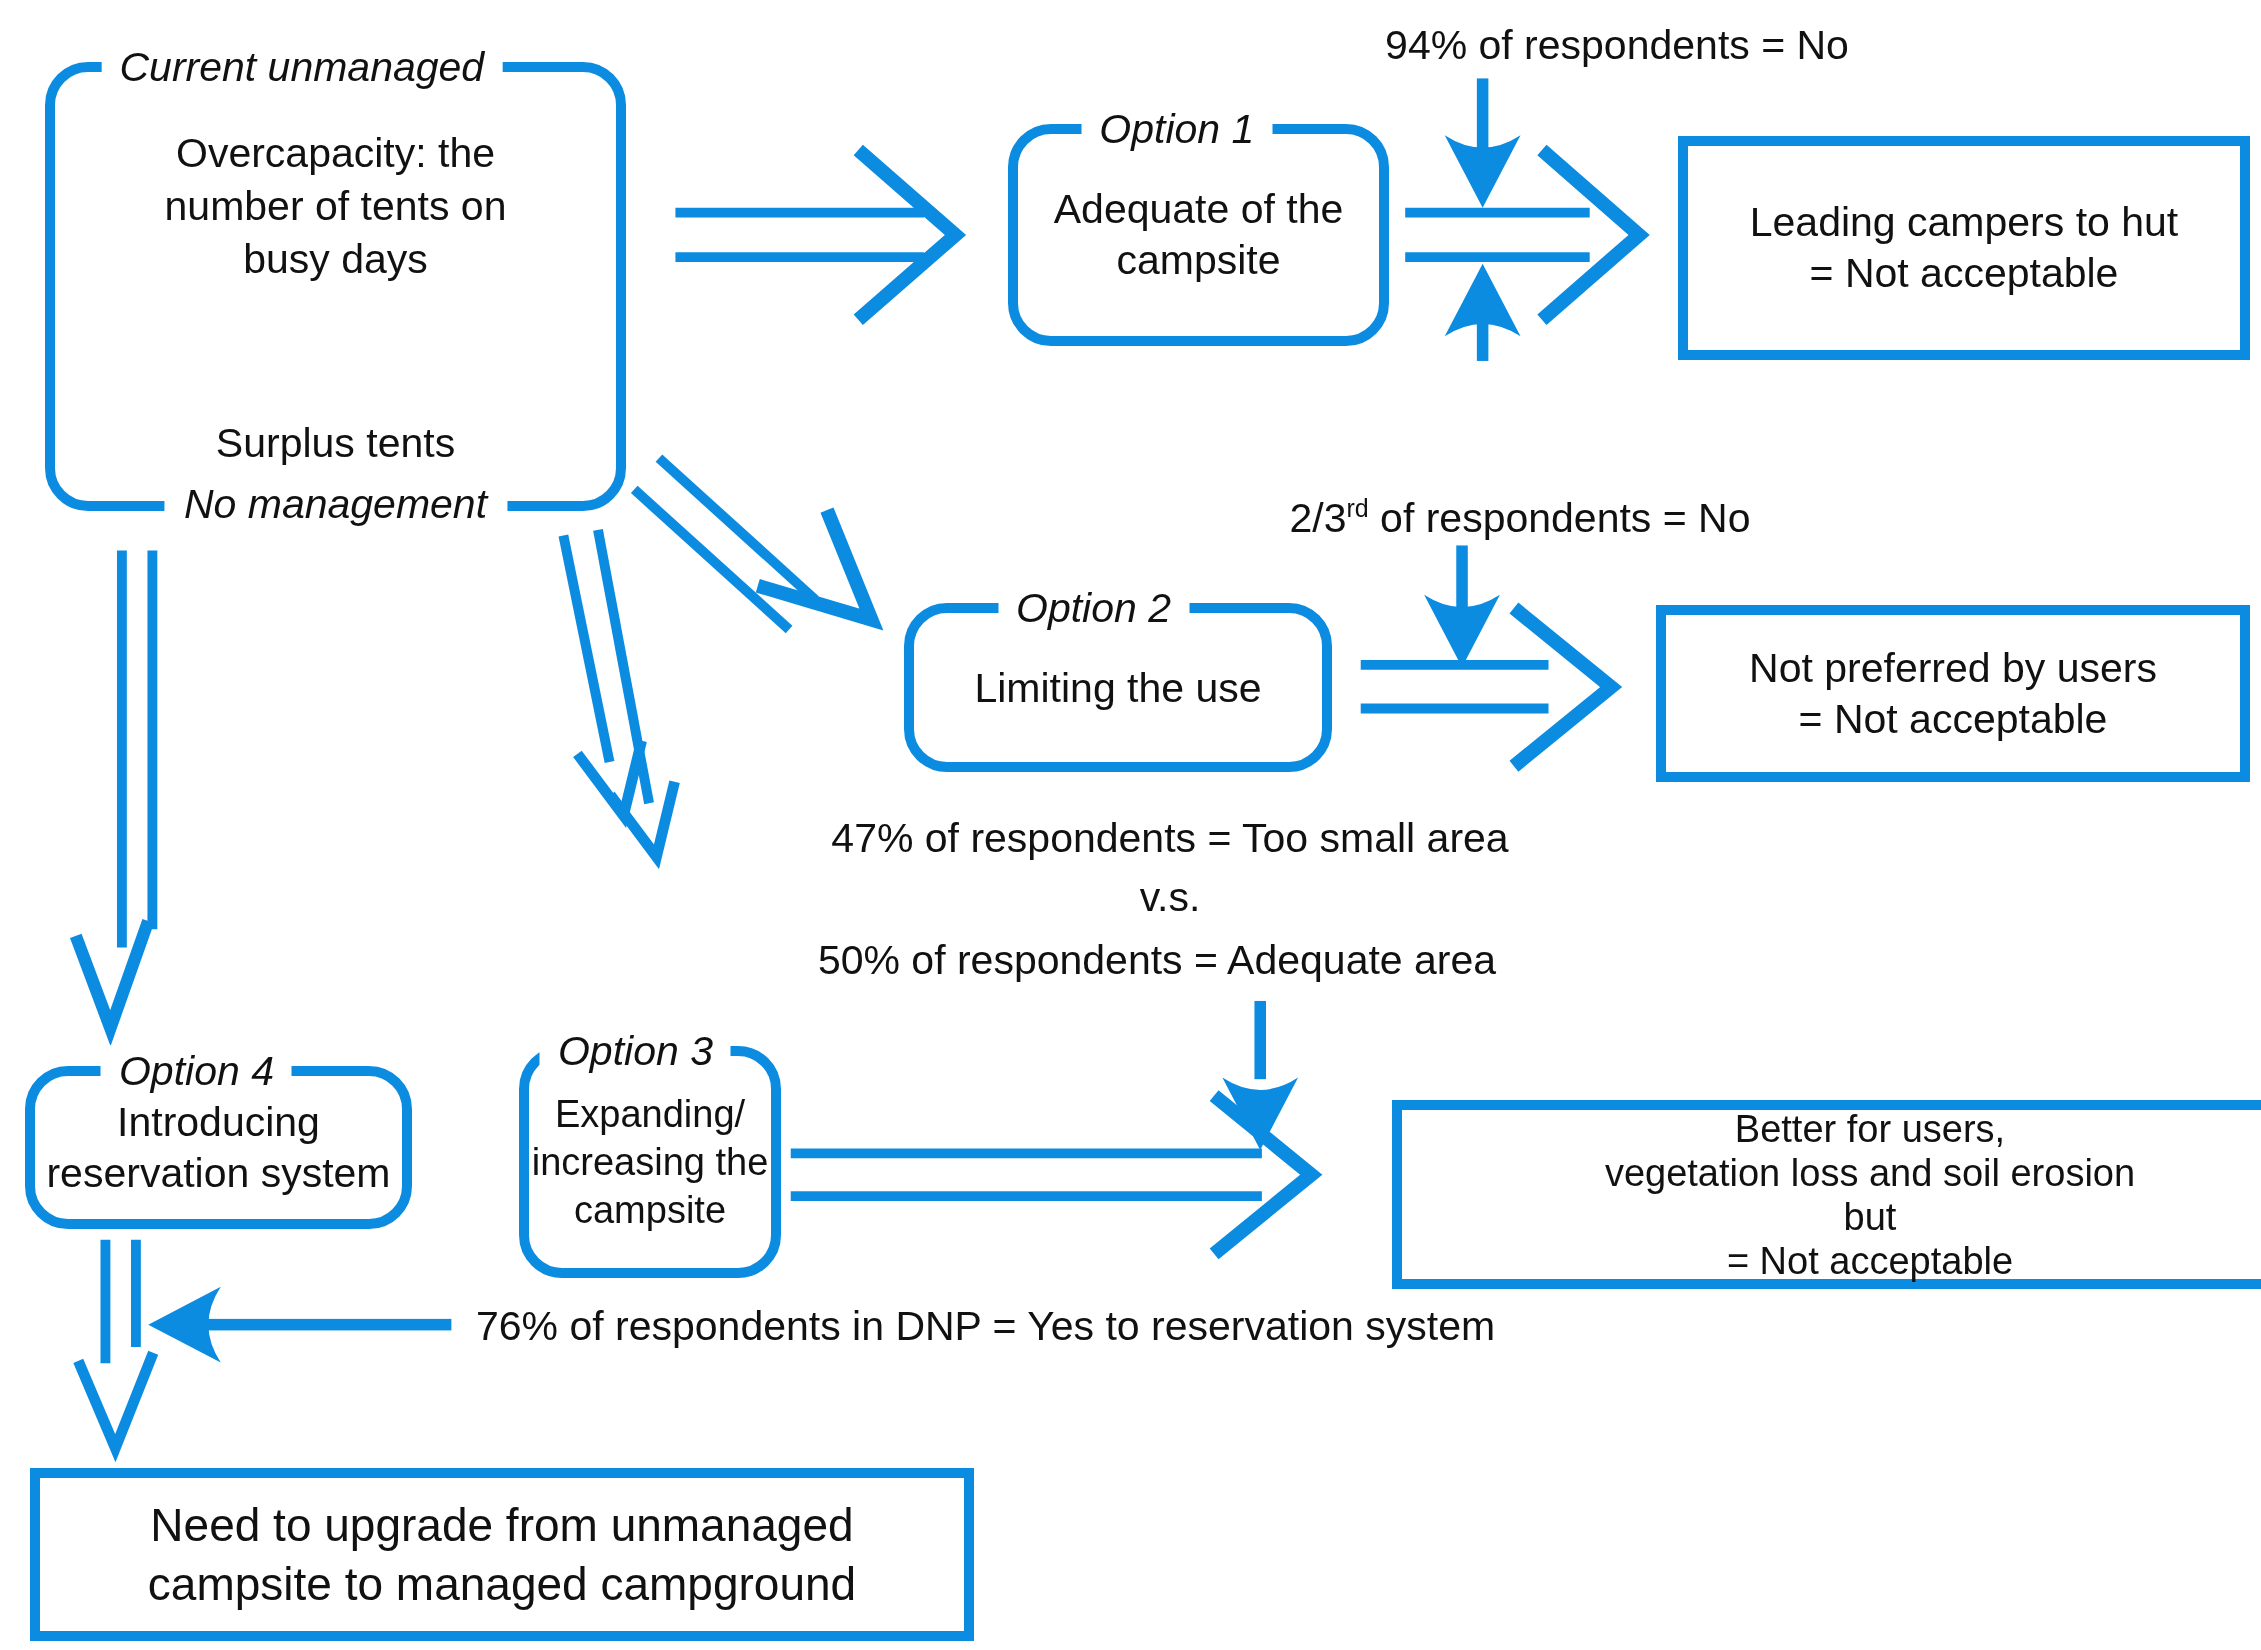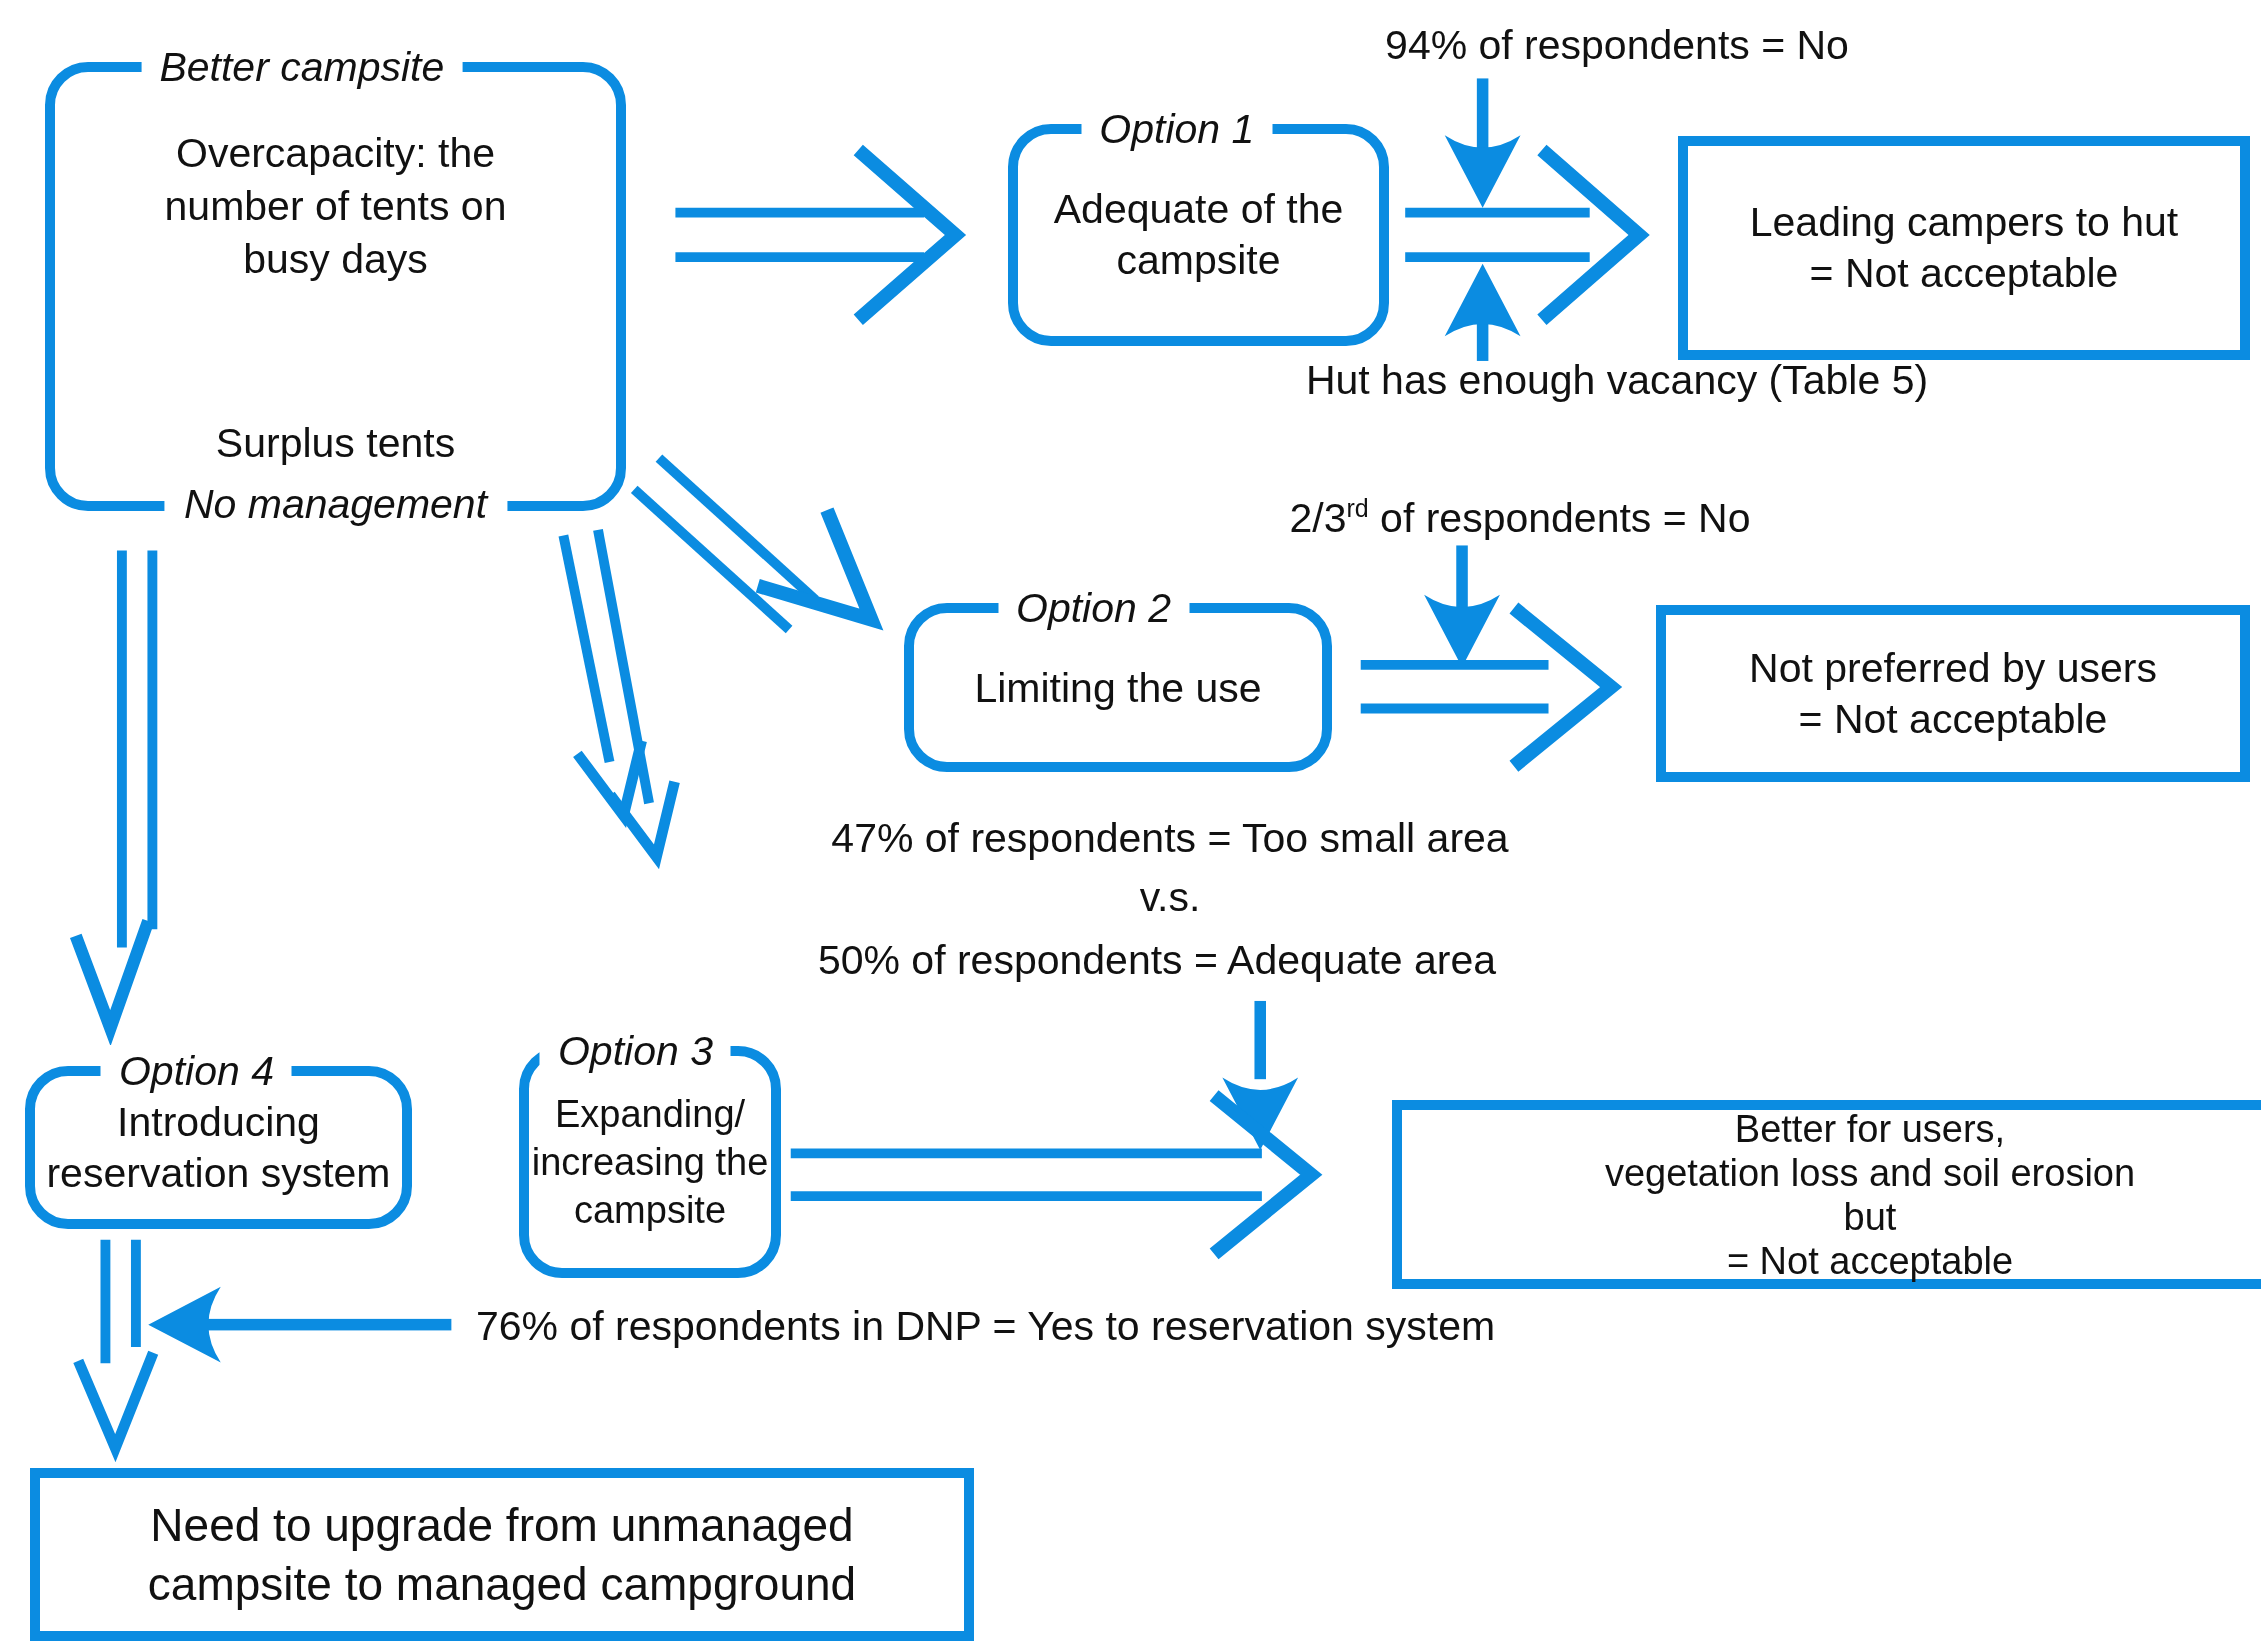--- a/index.html
+++ b/index.html
@@ -129,21 +129,21 @@
     </g>
 
     <g>
       <path class="pline" d="M800,556 L990,728"></path>
       <path class="pline" d="M770,594 L958,764"></path>
       <polyline class="chev" points="1004,619 1058,752 920,711"></polyline>
     </g>
   </svg>
 
   <div class="node round" id="box-current">
-    <div class="title-tab">Better campsite</div>
+    <div class="title-tab">Current unmanaged</div>
     <div class="body-top">
       <div>Overcapacity: the</div>
       <div>number of tents on</div>
       <div>busy days</div>
     </div>
     <div class="surplus">Surplus tents</div>
     <div class="bottom-tab">No management</div>
   </div>
 
   <div class="node round" id="box-option1">
@@ -203,21 +203,20 @@
 
   <div class="node" id="box-upgrade">
     <div class="inner">
       <div>Need to upgrade from unmanaged</div>
       <div>campsite to managed campground</div>
     </div>
   </div>
 
   <div class="ann centered" style="left:1617px; top:21.4px;">94% of respondents = No</div>
 
-  <div class="ann centered" style="left:1617px; top:356px;">Hut has enough vacancy (Table 5)</div>
 
   <div class="ann centered" style="left:1520px; top:494px;"><span>2/3</span><sup>rd</sup><span> of respondents = No</span></div>
 
   <div class="ann centered" style="left:1170px; top:814px;">47% of respondents = Too small area</div>
 
   <div class="ann centered" style="left:1170px; top:873px;">v.s.</div>
 
   <div class="ann centered" style="left:1157px; top:936px;">50% of respondents = Adequate area</div>
 
   <div class="ann" style="left:476px; top:1302px;">76% of respondents in DNP = Yes to reservation system</div>

